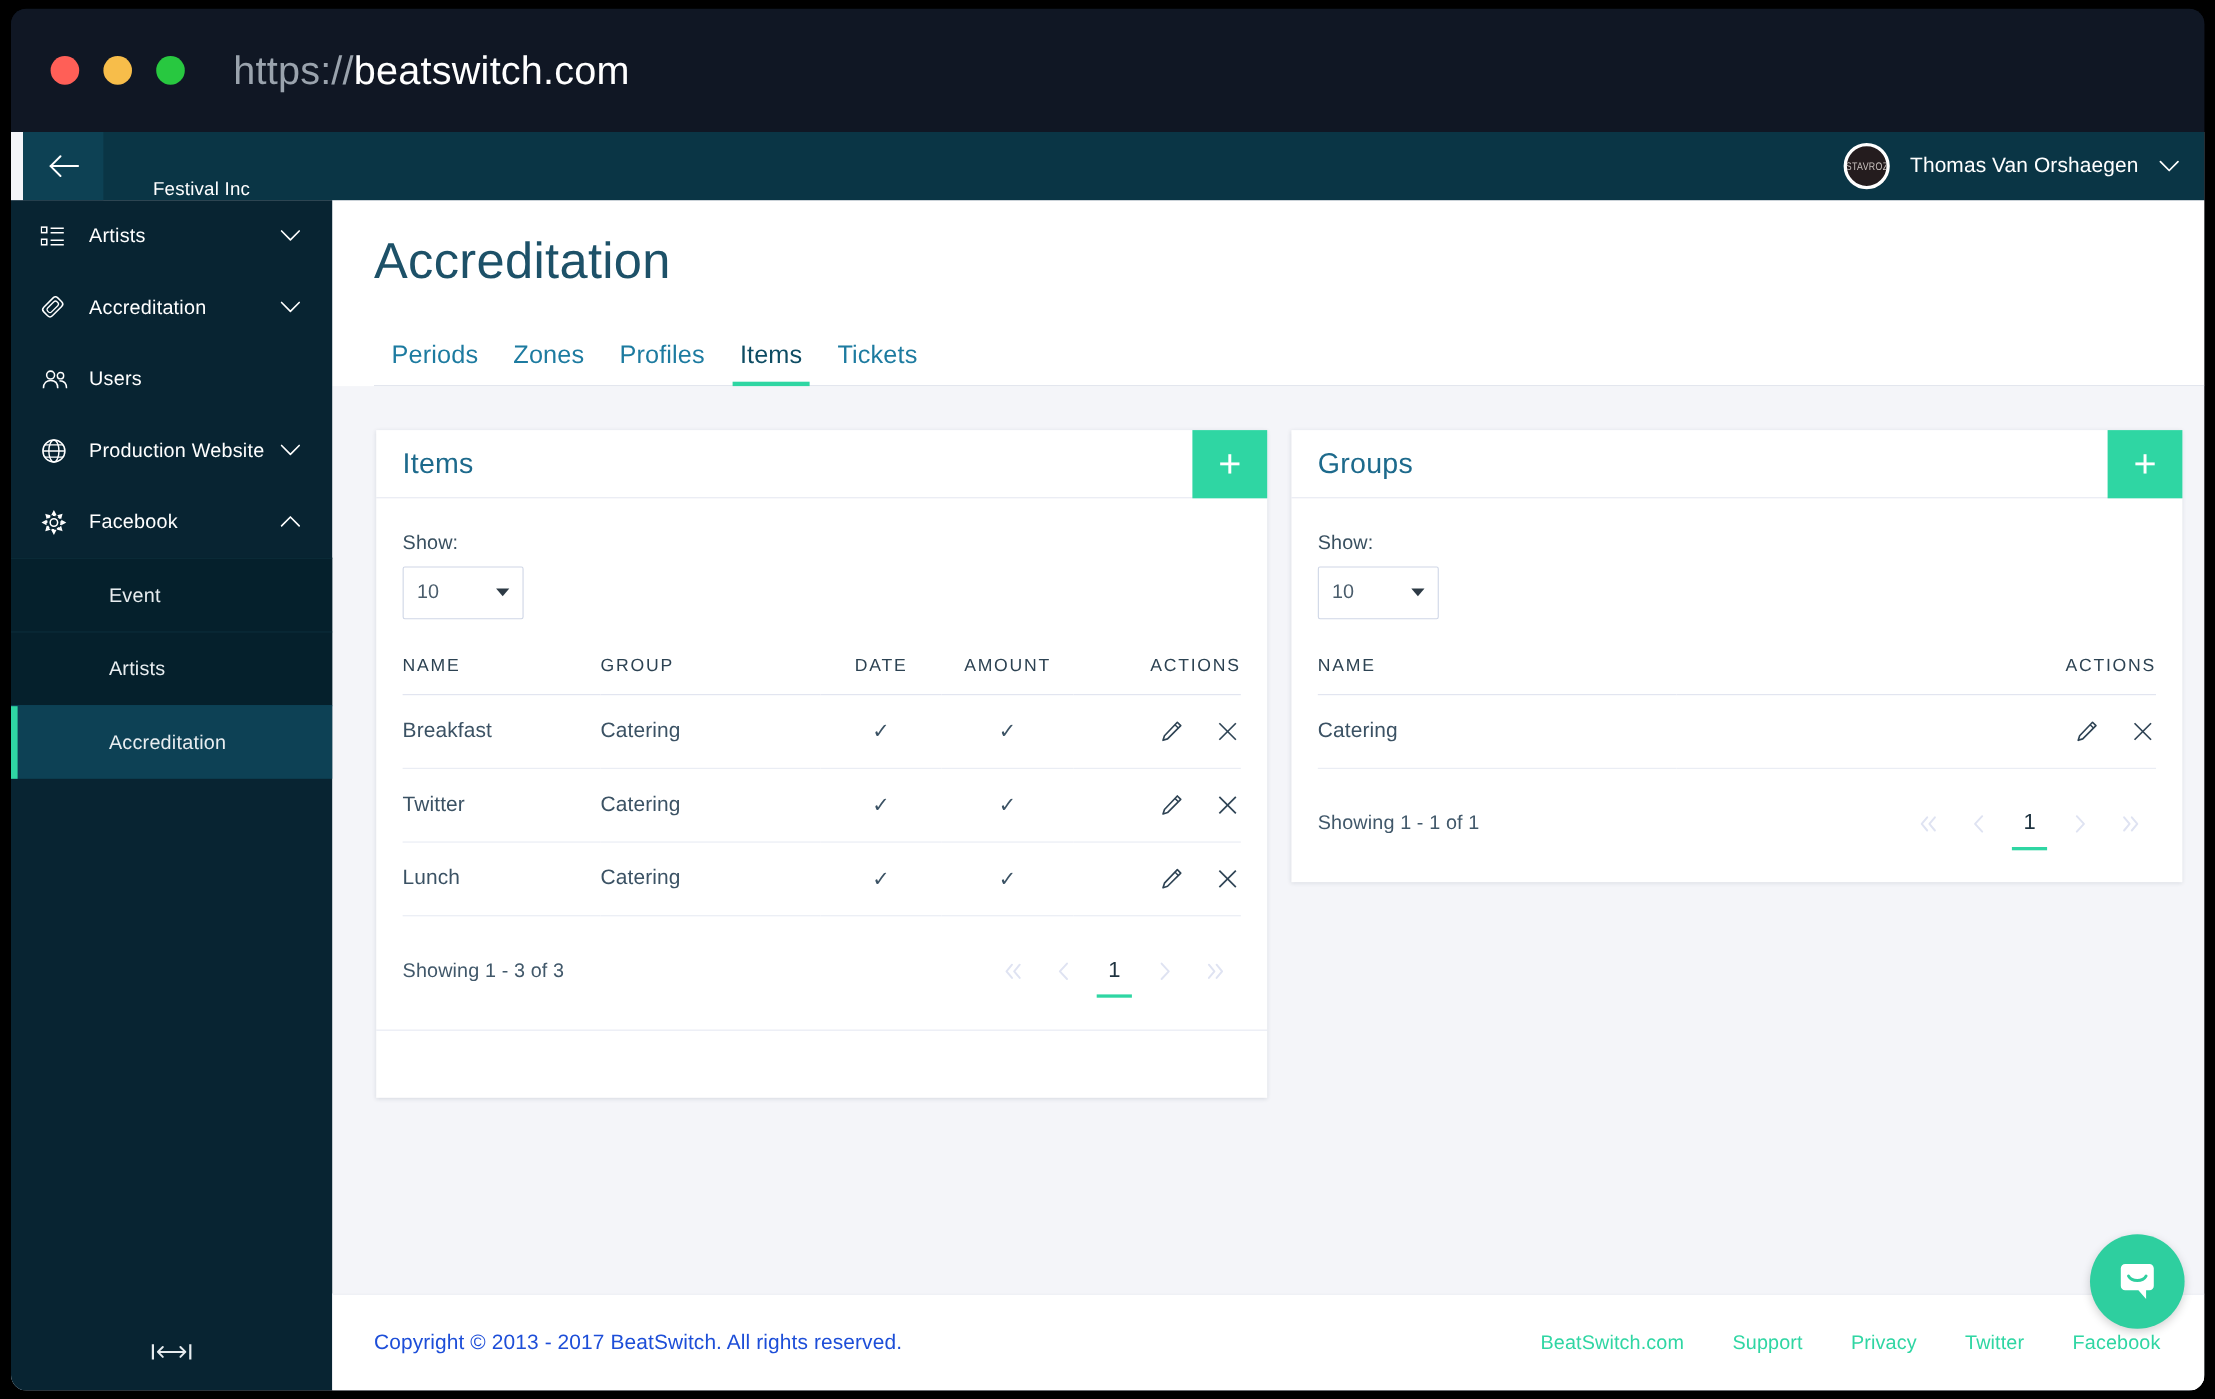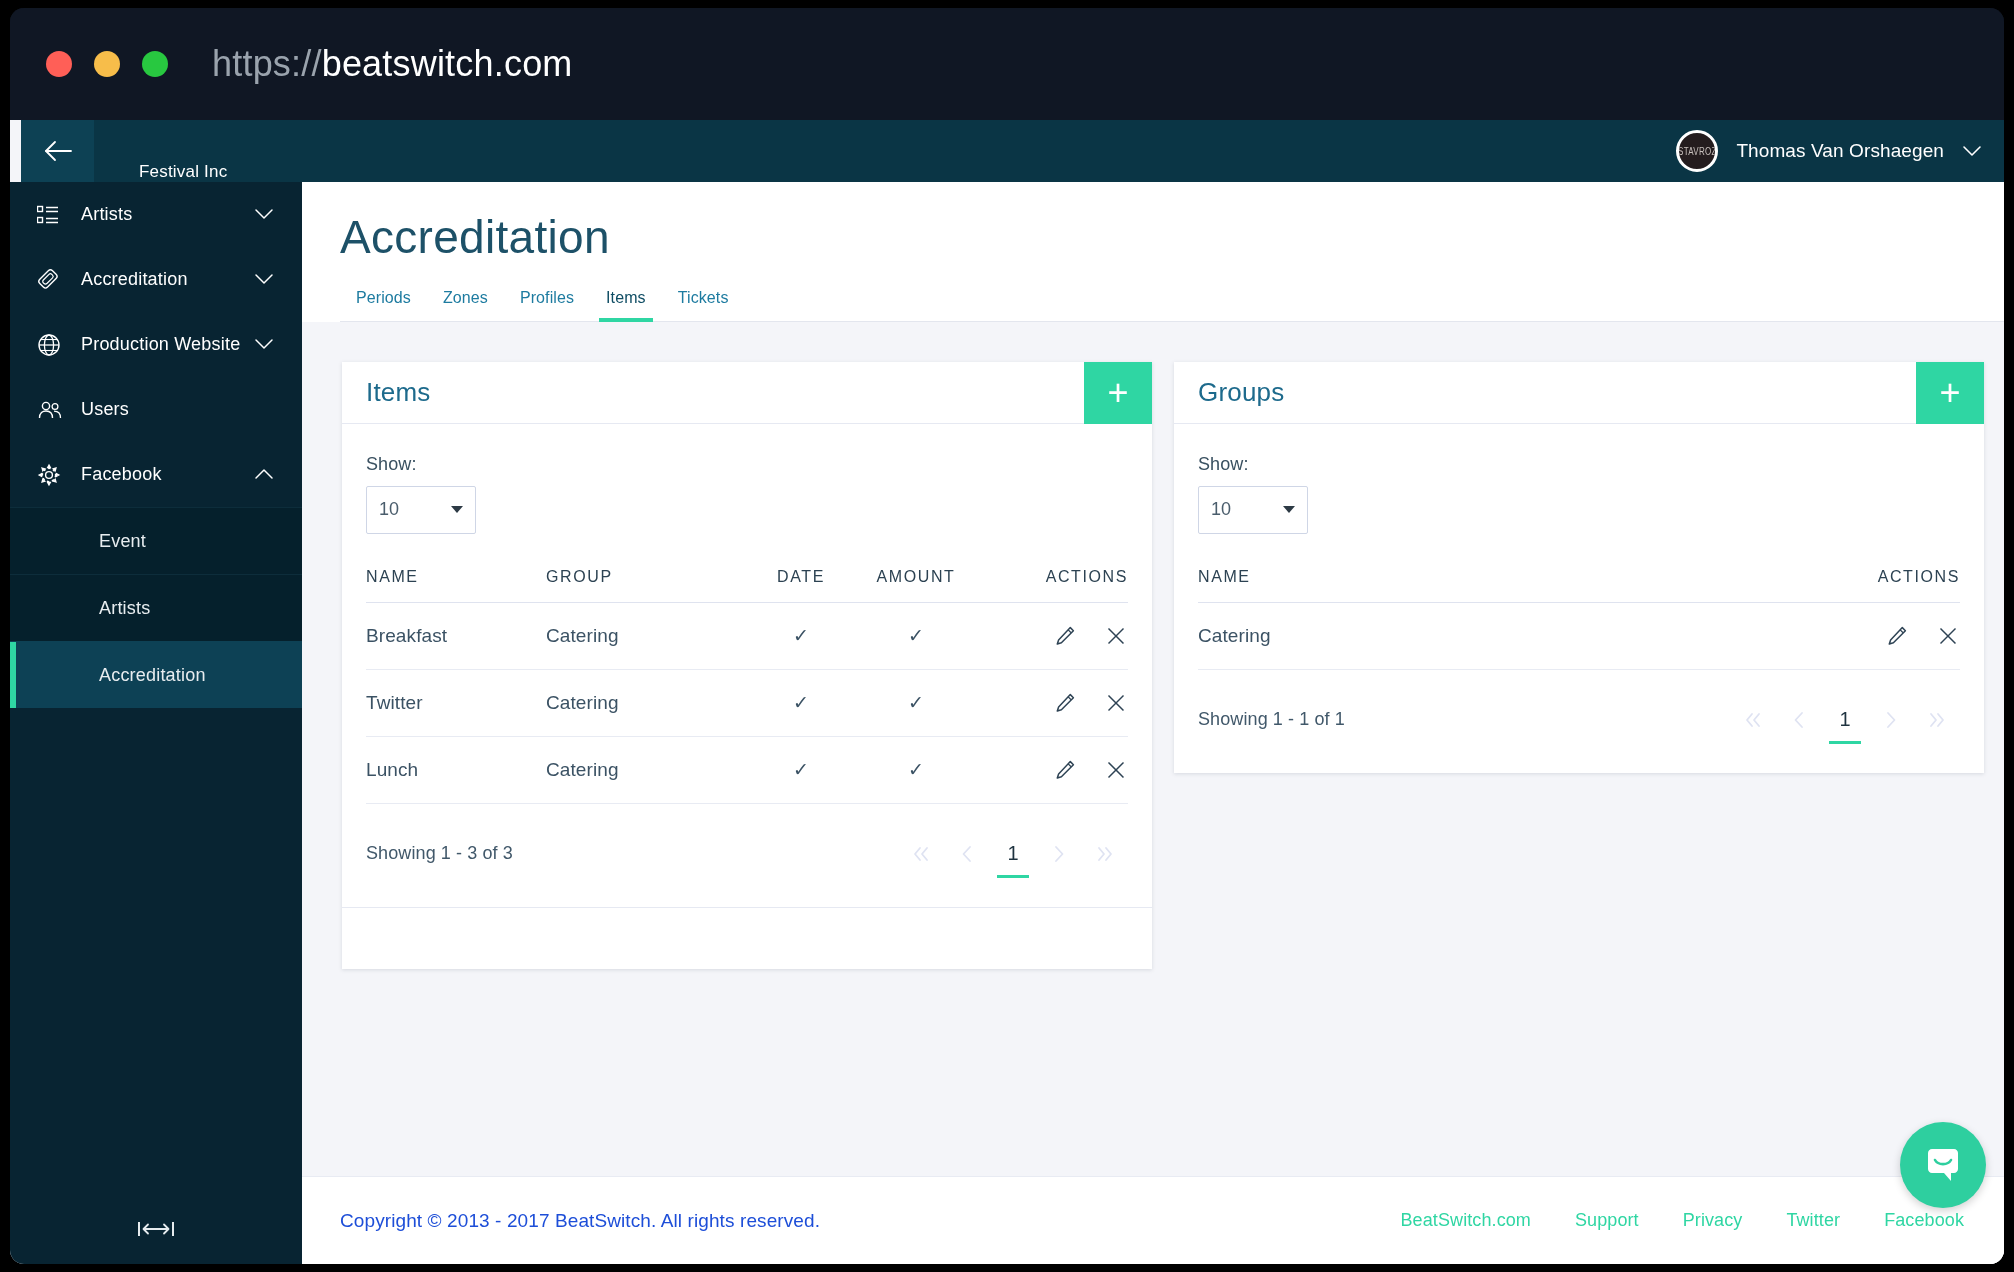--- a/index.html
+++ b/index.html
@@ -200,25 +200,26 @@
     line-height: 1.1;
   }
   #tabs {
     display: flex;
     gap: 0;
     margin-top: 26px;
     border-bottom: 1px solid #e3e6ee;
   }
   .tab {
     padding: 0 16px 14px 16px;
-    font-size: 16px;
+    font-size: 23px;
     color: #1d7ba0;
     cursor: pointer;
     position: relative;
     letter-spacing: .1px;
+    margin-top: 20px;
   }
   .tab:first-child { margin-left: 0; }
   .tab.active { color: #0e4c63; }
   .tab.active::after {
     content: "";
     position: absolute;
     left: 9px; right: 9px; bottom: -1px;
     height: 4px;
     background: #2fd6a3;
   }
@@ -487,46 +488,46 @@
           <span class="nav-label">Accreditation</span>
           <span class="nav-caret">
             <svg width="20" height="13" viewBox="0 0 20 13">
                 <path d="M2 2 L10 10 L18 2" fill="none" stroke="#ffffff" stroke-width="1.5" stroke-linecap="round" stroke-linejoin="round"></path>
               </svg>
           </span>
         </div>
 
         <div class="nav-item">
           <span class="nav-ico">
+            <svg width="26" height="20" viewBox="0 0 26 20">
+              <circle cx="9" cy="6" r="3.6" fill="none" stroke="#ffffff" stroke-width="1.4"></circle>
+              <path d="M2.5 18 C2.5 12.8 5.6 11 9 11 C12.4 11 15.5 12.8 15.5 18" fill="none" stroke="#ffffff" stroke-width="1.4"></path>
+              <circle cx="18" cy="6.5" r="2.9" fill="none" stroke="#ffffff" stroke-width="1.3"></circle>
+              <path d="M17 11.2 C21 11.2 23.5 13.2 23.5 18" fill="none" stroke="#ffffff" stroke-width="1.3"></path>
+            </svg>
+          </span>
+          <span class="nav-label">Users</span>
+        </div>
+
+        <div class="nav-item">
+          <span class="nav-ico">
             <svg width="24" height="24" viewBox="0 0 24 24">
               <circle cx="12" cy="12" r="10" fill="none" stroke="#ffffff" stroke-width="1.4"></circle>
               <ellipse cx="12" cy="12" rx="4.6" ry="10" fill="none" stroke="#ffffff" stroke-width="1.3"></ellipse>
               <line x1="2" y1="12" x2="22" y2="12" stroke="#ffffff" stroke-width="1.3"></line>
               <line x1="3.7" y1="6.5" x2="20.3" y2="6.5" stroke="#ffffff" stroke-width="1.1"></line>
               <line x1="3.7" y1="17.5" x2="20.3" y2="17.5" stroke="#ffffff" stroke-width="1.1"></line>
             </svg>
           </span>
           <span class="nav-label">Production Website</span>
           <span class="nav-caret">
             <svg width="20" height="13" viewBox="0 0 20 13">
                 <path d="M2 2 L10 10 L18 2" fill="none" stroke="#ffffff" stroke-width="1.5" stroke-linecap="round" stroke-linejoin="round"></path>
               </svg>
           </span>
-        </div>
-
-        <div class="nav-item">
-          <span class="nav-ico">
-            <svg width="26" height="20" viewBox="0 0 26 20">
-              <circle cx="9" cy="6" r="3.6" fill="none" stroke="#ffffff" stroke-width="1.4"></circle>
-              <path d="M2.5 18 C2.5 12.8 5.6 11 9 11 C12.4 11 15.5 12.8 15.5 18" fill="none" stroke="#ffffff" stroke-width="1.4"></path>
-              <circle cx="18" cy="6.5" r="2.9" fill="none" stroke="#ffffff" stroke-width="1.3"></circle>
-              <path d="M17 11.2 C21 11.2 23.5 13.2 23.5 18" fill="none" stroke="#ffffff" stroke-width="1.3"></path>
-            </svg>
-          </span>
-          <span class="nav-label">Users</span>
         </div>
 
         <div class="nav-item">
           <span class="nav-ico">
             <svg width="24" height="24" viewBox="0 0 24 24">
               <g fill="none" stroke="#ffffff" stroke-width="1.4">
                 <circle cx="12" cy="12" r="3.4"></circle>
                 <path d="M12 2.2 L13.3 4.6 L10.7 4.6 Z"></path>
                 <path d="M12 21.8 L10.7 19.4 L13.3 19.4 Z"></path>
                 <path d="M2.2 12 L4.6 10.7 L4.6 13.3 Z"></path>

